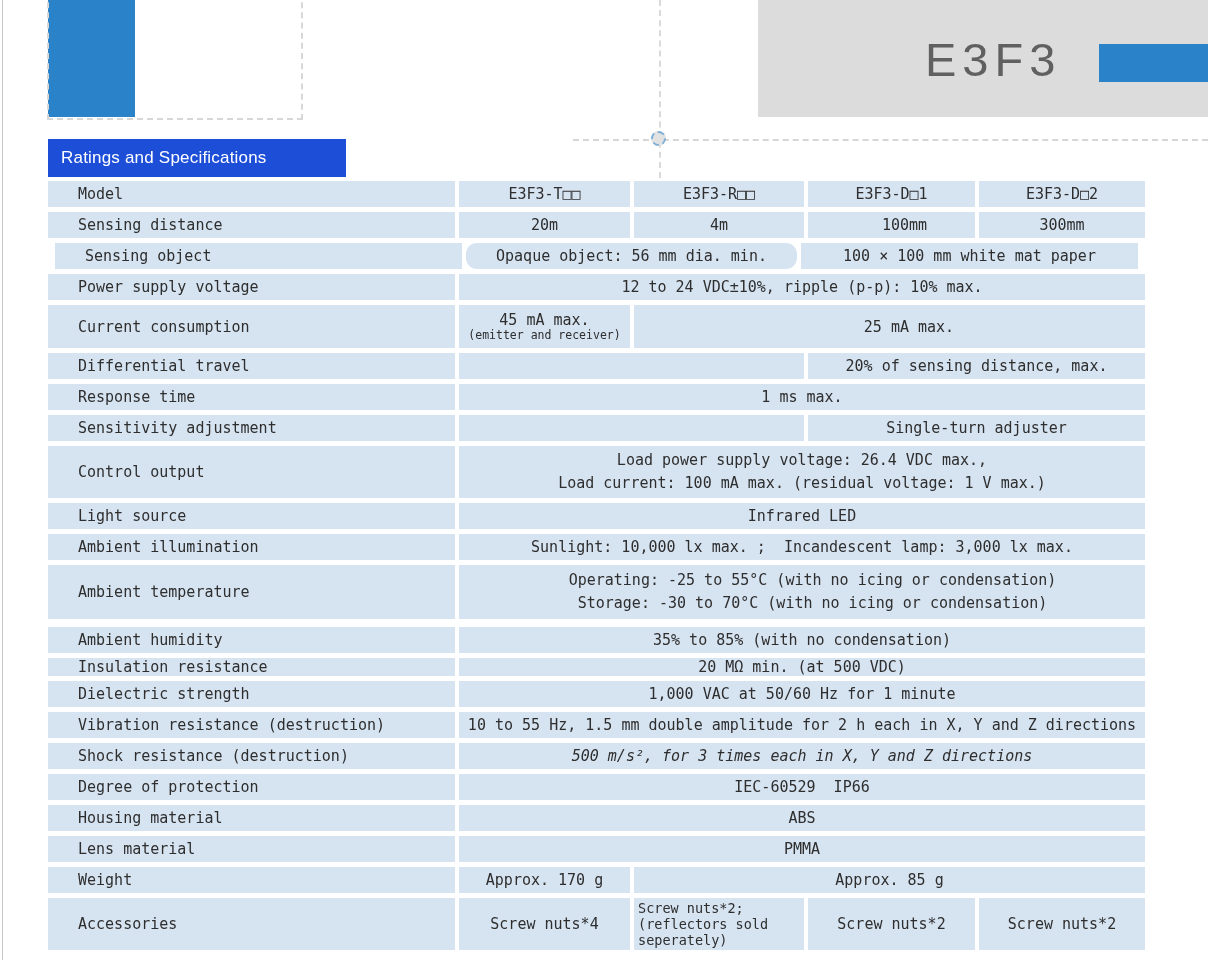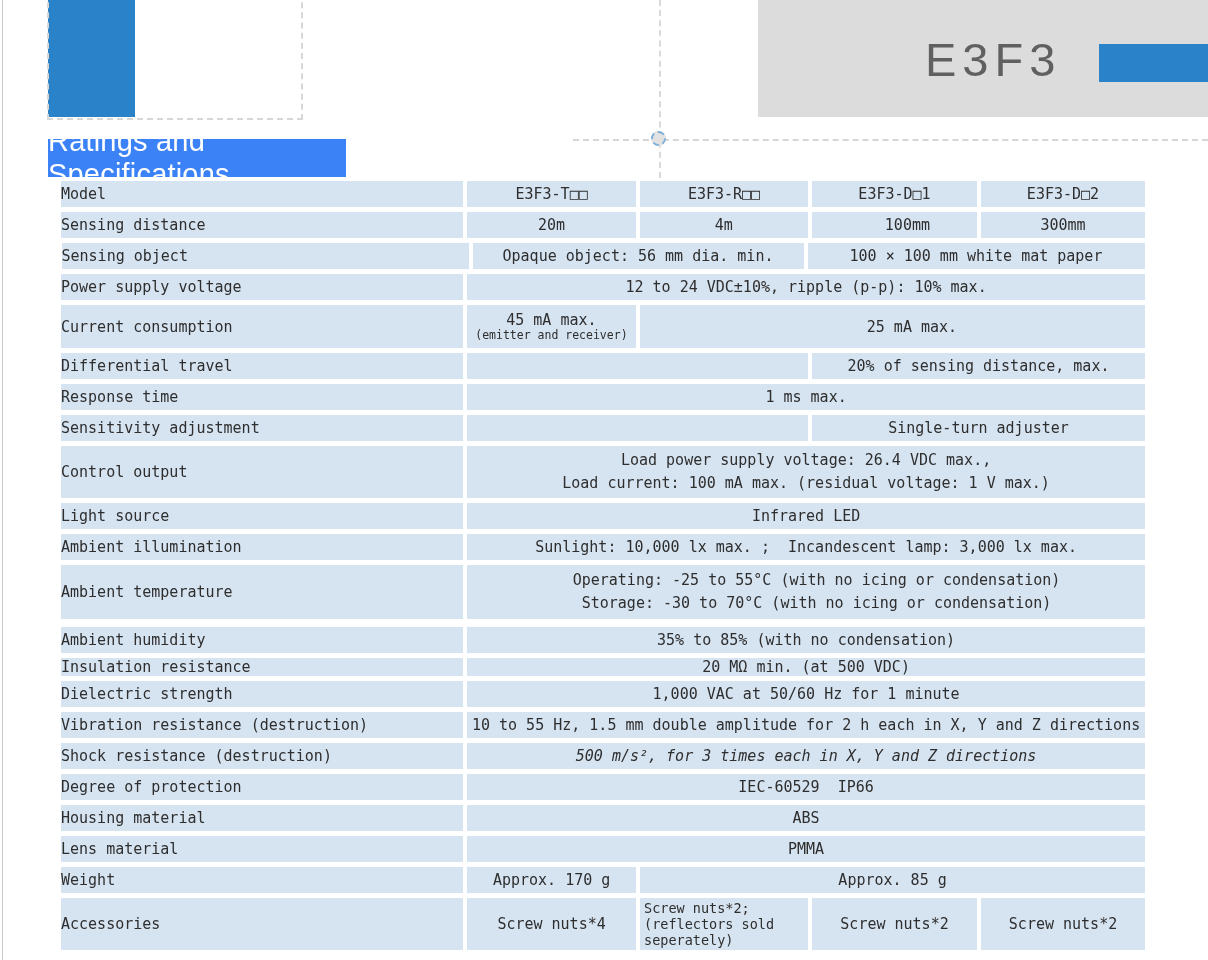--- a/index.html
+++ b/index.html
@@ -18,32 +18,32 @@
                color:#606060;letter-spacing:6px;font-family:"Liberation Sans",sans-serif;}
   .blue-tab{position:absolute;left:1099px;top:44px;width:112px;height:38px;background:#2a82c8;}
 
   
   .v-guide{position:absolute;left:659px;top:0;width:0;height:178px;border-left:2px dashed #dadada;}
   .h-guide{position:absolute;left:573px;top:139px;width:635px;height:0;border-top:2px dashed #d6d6d6;}
   .anchor{position:absolute;left:651px;top:131px;width:15px;height:15px;border-radius:50%;
           background:#e2e2e2;border:2px dashed #7fb0d8;box-sizing:border-box;}
 
   
-  .banner{position:absolute;left:48px;top:139px;width:298px;height:38px;background:#3b82f6;
-          color:#ffffff;font-size:29px;display:flex;align-items:center;
+  .banner{position:absolute;left:48px;top:139px;width:298px;height:38px;background:#1d4ed8;
+          color:#ffffff;font-size:17px;display:flex;align-items:center;padding-left:13px;
           box-sizing:border-box;letter-spacing:0.2px;}
 
   
   .spec-table{position:absolute;left:48px;top:181px;width:1097px;}
   .trow{display:flex;}
   .tcell{background:#d6e3f1;display:flex;flex-direction:column;justify-content:center;
          align-items:center;font-family:"DejaVu Sans Mono",monospace;font-size:15px;
          color:#2e2e2e;white-space:pre;box-sizing:border-box;overflow:hidden;}
   .tcell div{line-height:23px;}
-  .label{width:407px;align-items:flex-start;margin-left:13px;}
+  .label{width:407px;align-items:flex-start;padding-left:30px;}
   .val{margin-left:4px;text-align:center;}
   .val.left{align-items:flex-start;text-align:left;padding-left:4px;}
   .val.small{font-size:13.5px;}
   .val.small div{line-height:16px;}
   .sub{font-size:11.5px;line-height:13px !important;margin-top:0;}
 </style>
 </head>
 <body>
 
 <div class="page">
@@ -72,21 +72,21 @@
       </div>
       <div class="trow" style="height: 26px; margin-bottom: 5px;">
         <div class="tcell label">Sensing distance</div>
         <div class="tcell val" style="width: 171px;"><span>20m</span></div>
         <div class="tcell val" style="width: 170px;"><span>4m</span></div>
         <div class="tcell val" style="width: 167px; padding-left: 26px;"><span>100mm</span></div>
         <div class="tcell val" style="width: 166px;"><span>300mm</span></div>
       </div>
       <div class="trow" style="height: 26px; margin-bottom: 5px; justify-content: center;">
         <div class="tcell label">Sensing object</div>
-        <div class="tcell val" style="width: 331px;"><span>Opaque object: 56 mm dia. min.</span></div>
+        <div class="tcell val" style="width: 331px; border-radius: 11px;"><span>Opaque object: 56 mm dia. min.</span></div>
         <div class="tcell val" style="width: 337px;"><span>100 × 100 mm white mat paper</span></div>
       </div>
       <div class="trow" style="height: 26px; margin-bottom: 5px;">
         <div class="tcell label">Power supply voltage</div>
         <div class="tcell val" style="width: 686px;"><span>12 to 24 VDC±10%, ripple (p-p): 10% max.</span></div>
       </div>
       <div class="trow" style="height: 43px; margin-bottom: 5px;">
         <div class="tcell label">Current consumption</div>
         <div class="tcell val" style="width: 171px;"><span>45 mA max.</span><div class="sub">(emitter and receiver)</div></div>
         <div class="tcell val" style="width: 511px; padding-left: 39px;"><span>25 mA max.</span></div>

